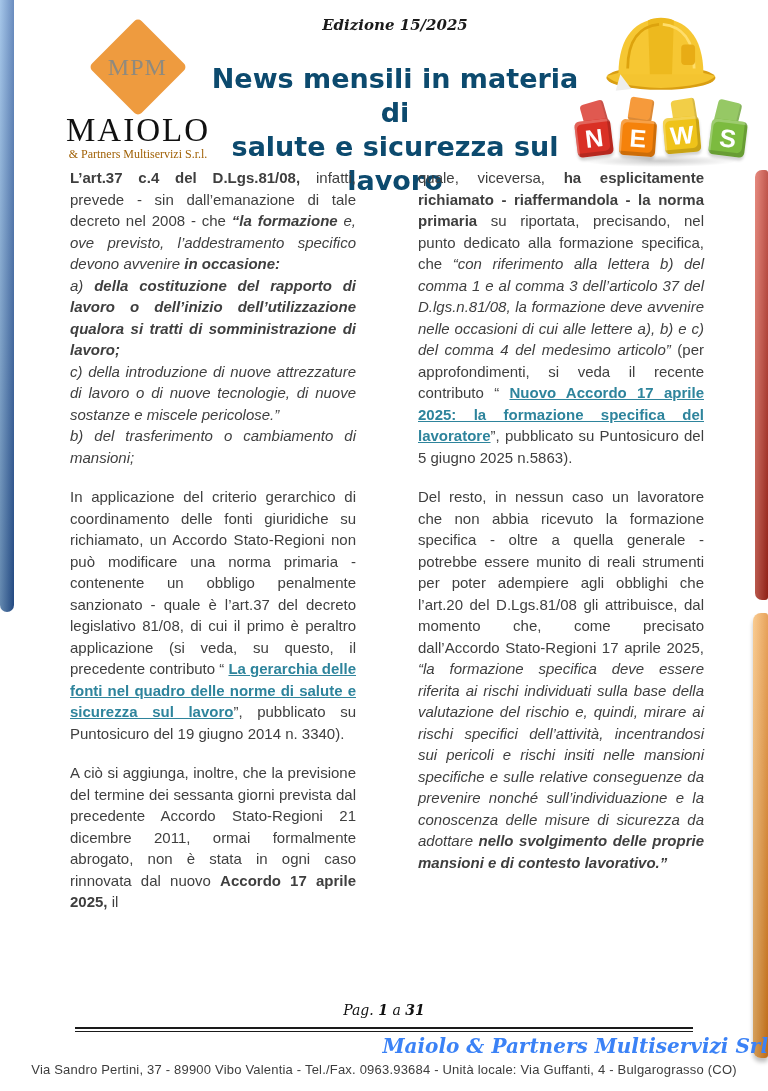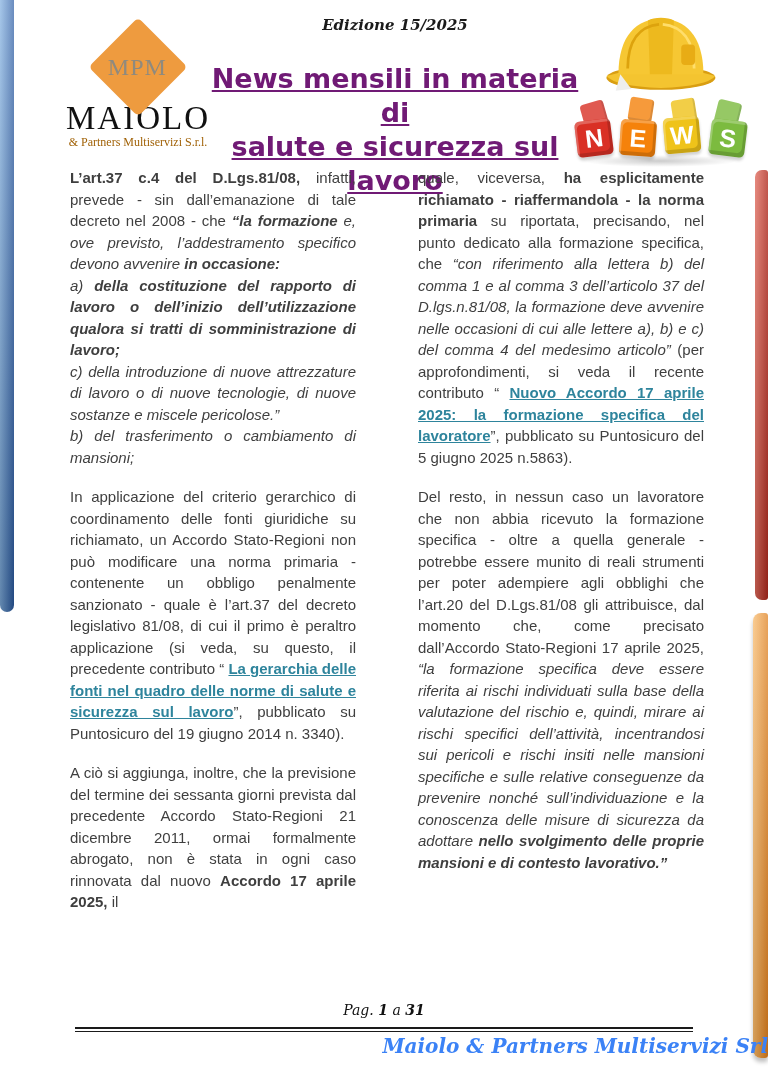--- a/index.html
+++ b/index.html
@@ -42,31 +42,31 @@
     width:70px; height:70px; margin:16px auto 0; background:#EE9B3F;
     transform:rotate(45deg); border-radius:5px;
     display:flex; align-items:center; justify-content:center;
   }
   .diamond span {
     transform:rotate(-45deg);
     font-family:"Liberation Serif", serif; font-size:24px; letter-spacing:1px;
     color:#8F8A7E;
   }
   .logo-name {
-    margin-top:0; font-family:"Liberation Serif", serif;
+    margin-top:12px; font-family:"Liberation Serif", serif;
     font-size:33px; line-height:32px; letter-spacing:2px; color:#111;
   }
   .logo-sub {
     font-family:"Liberation Serif", serif; font-size:12px; color:#a16207; margin-top:1px;
   }
   .title {
     position:absolute; left:202px; top:62px; width:386px; margin:0;
-    text-align:center; color:#701a75;
+    text-align:center; color:#0c4a6e;
     font-family:"DejaVu Sans", sans-serif; font-weight:bold;
-    font-size:27px; line-height:34px; letter-spacing:0px;text-decoration:underline;
+    font-size:27px; line-height:34px; letter-spacing:0px;
   }
 
   
   .art { position:absolute; right:22px; top:6px; width:172px; height:152px; }
   .hat { position:absolute; left:26px; top:0; }
   .news-row { position:absolute; left:0; bottom:2px; width:100%; height:40px; }
   .block {
     position:absolute; bottom:0; width:36px; height:36px; border-radius:5px;
     color:#fff; font-weight:bold; font-size:25px;
     display:flex; align-items:center; justify-content:center;
@@ -193,14 +193,15 @@
   </main>
 
   <div class="pag">
     <span>Pag.</span>
     <span class="num">1</span>
     <span>a</span>
     <span class="num">31</span>
   </div>
   <div class="rule"></div>
   <div class="company">Maiolo &amp; Partners Multiservizi Srl</div>
+  <div class="address">Via Sandro Pertini, 37 - 89900 Vibo Valentia - Tel./Fax. 0963.93684 - Unità locale: Via Guffanti, 4 - Bulgarograsso (CO)</div>
 
 </div>
 
 </body></html>

